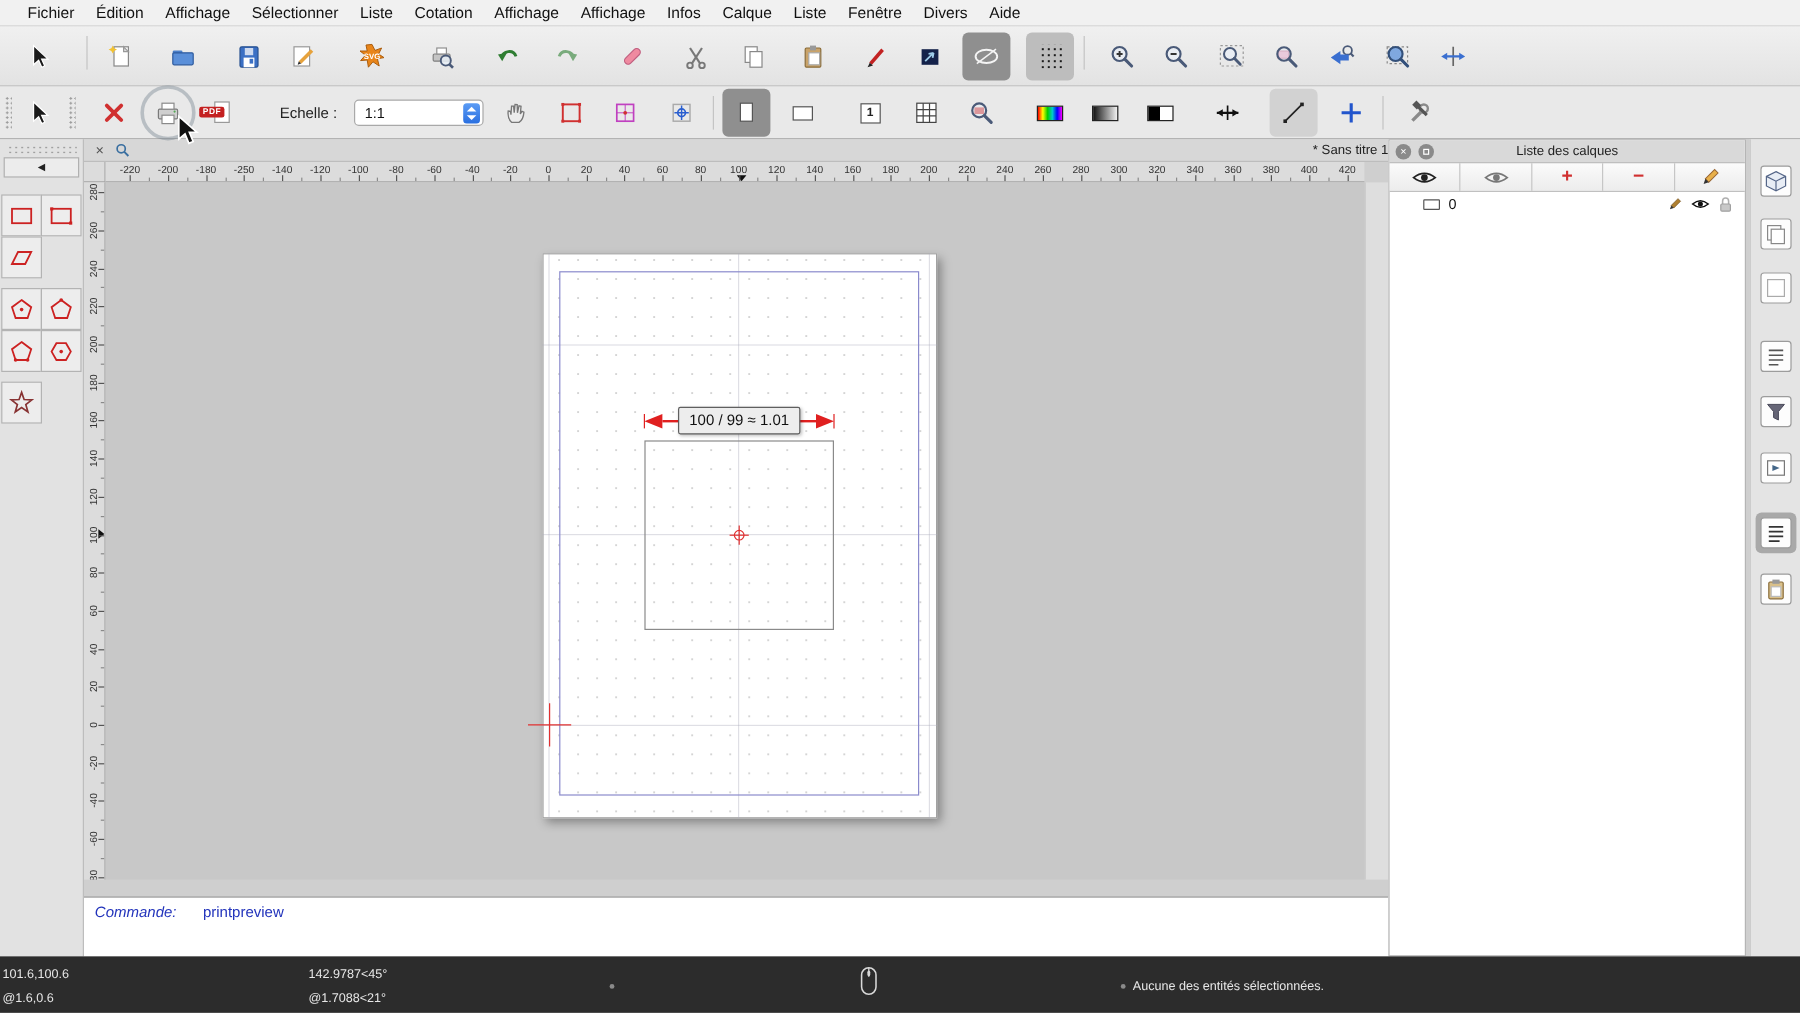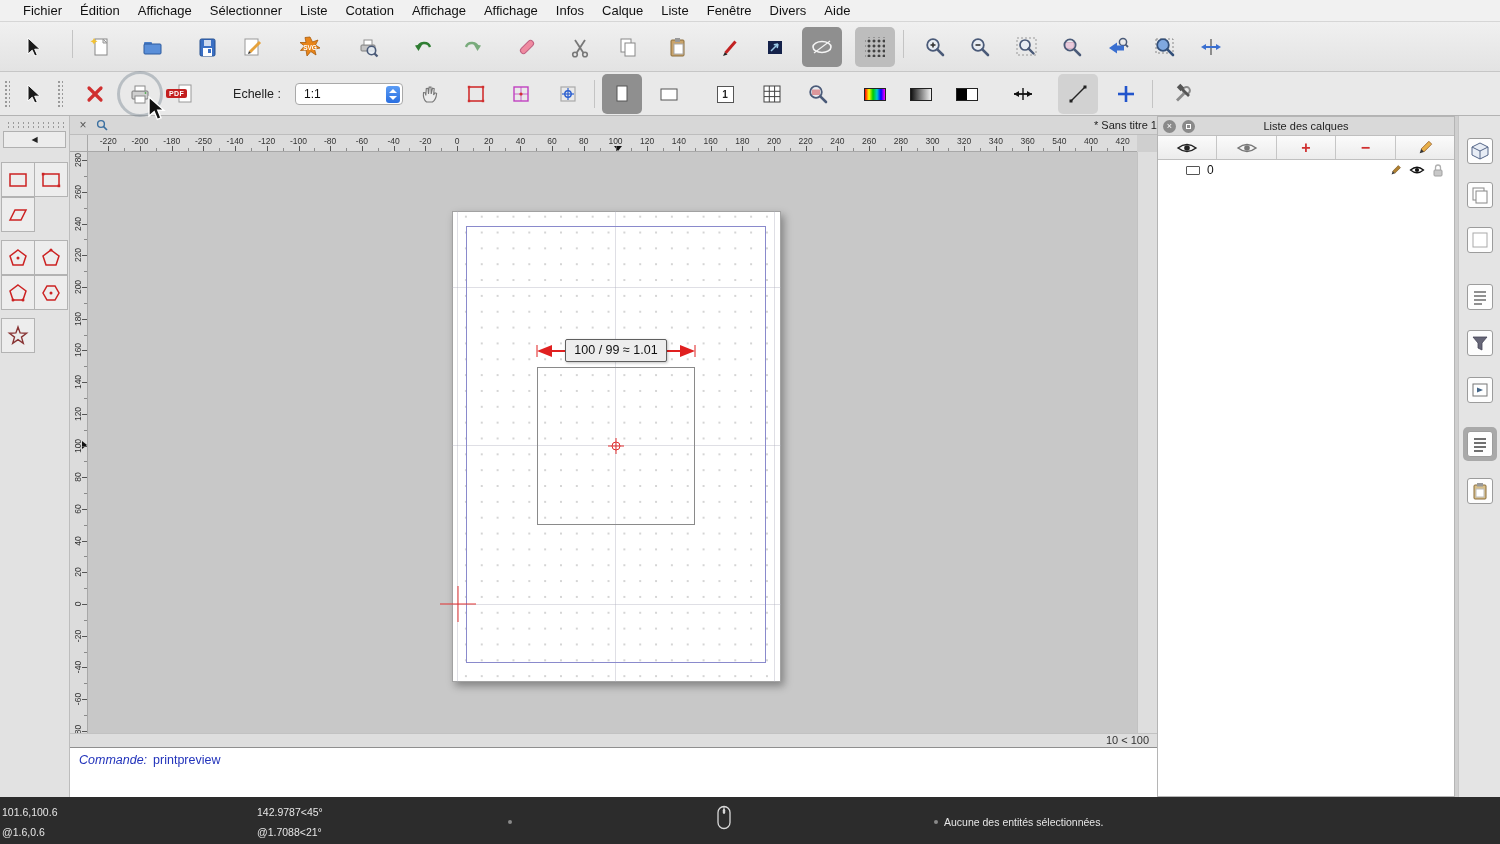--- a/index.html
+++ b/index.html
@@ -104,21 +104,21 @@
   .dim-label { position:absolute; left:477px; top:187px; width:102px; height:23px; background:#ededed;
                border:1px solid #5f5f5f; border-radius:2px; box-shadow:1px 1px 3px rgba(0,0,0,.25);
                font-size:12.5px; color:#111; text-align:center; line-height:21px; }
   .vscroll { position:absolute; top:36px; left:1067px; width:20px; height:581px; background:#dedede; border-left:1px solid #c2c2c2; }
   .bottombar { position:absolute; top:617px; left:0; right:0; height:14px; background:#dedede;
                border-top:1px solid #c2c2c2; font-size:11px; color:#333; text-align:right;
                padding-right:8px; line-height:13px; }
 
   .command { position:absolute; top:631px; left:0; right:0; height:50px; background:#fff; border-top:1px solid #8f8f8f; }
   .cmd-history { height:24px; display:flex; align-items:center; padding-left:9px; font-size:12.5px; color:#2233bb; }
-  .cmd-history .prefix { font-style:italic; margin-right:6px; }
+  .cmd-history .prefix { font-style:italic; margin-right:22px; }
   .cmd-input { height:25px; border-top:1px solid #c4c4c4; display:flex; align-items:center;
                padding-left:9px; font-size:12.5px; color:#111; position:relative; }
   .cmd-input input { flex:1; border:none; outline:none; font:inherit; background:transparent; margin-left:4px; }
   .cmd-kbd { position:absolute; right:8px; top:5px; width:18px; height:14px; border:2px solid #333; border-radius:3px; }
   .cmd-kbd::before { content:""; position:absolute; left:0; right:0; top:0; height:4px; background:#333; }
 
   
   .layers { position:absolute; left:1157px; top:0; width:298px; height:100%; background:#fff; border:1px solid #b5b5b5; }
   .lp-header { height:19px; background:#d9d9d9; border-bottom:1px solid #bfbfbf; position:relative; }
   .lp-title { text-align:center; font-size:11px; line-height:18px; color:#222; }
@@ -638,21 +638,21 @@
         <span class="hl" style="left: 654.3px;">180</span>
         <span class="hl" style="left: 686px;">200</span>
         <span class="hl" style="left: 717.7px;">220</span>
         <span class="hl" style="left: 749.4px;">240</span>
         <span class="hl" style="left: 781.1px;">260</span>
         <span class="hl" style="left: 812.8px;">280</span>
         <span class="hl" style="left: 844.5px;">300</span>
         <span class="hl" style="left: 876.2px;">320</span>
         <span class="hl" style="left: 907.9px;">340</span>
         <span class="hl" style="left: 939.6px;">360</span>
-        <span class="hl" style="left: 971.3px;">540</span>
+        <span class="hl" style="left: 971.3px;">380</span>
         <span class="hl" style="left: 1003px;">400</span>
         <span class="hl" style="left: 1034.7px;">420</span>
       </div>
     <div class="vruler">
         <div class="v-ind"></div>
         <span class="vt M" style="top: 578.8px;"></span>
         <span class="vt" style="top: 562.95px;"></span>
         <span class="vt M" style="top: 547.1px;"></span>
         <span class="vt" style="top: 531.25px;"></span>
         <span class="vt M" style="top: 515.4px;"></span>
@@ -732,23 +732,20 @@
         <line x1="520" y1="294" x2="536" y2="294" stroke="#e03030" stroke-width="1"></line>
         <line x1="528" y1="286" x2="528" y2="302" stroke="#e03030" stroke-width="1"></line>
 
         <line x1="352" y1="452" x2="388" y2="452" stroke="#e03030" stroke-width="1"></line>
         <line x1="370" y1="434" x2="370" y2="470" stroke="#e03030" stroke-width="1"></line>
       </svg>
       <div class="dim-label">100 / 99 ≈ 1.01</div>
     </div>
 
     <div class="vscroll"></div>
-    <div class="bottombar">
-      <span>10 &lt; 100</span>
-    </div>
 
     <div class="command">
       <div class="cmd-history">
         <span class="prefix">Commande:</span>
         <span>printpreview</span>
       </div>
     </div>
   </div>
 
   <div class="layers">

